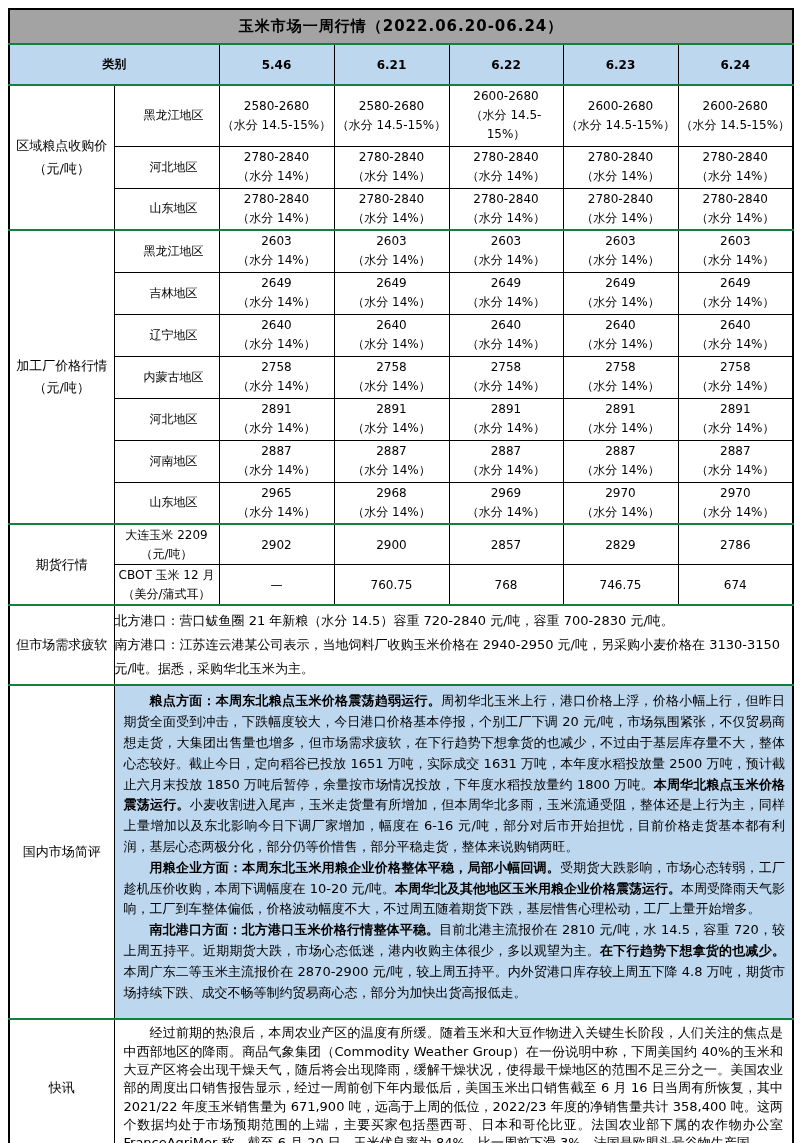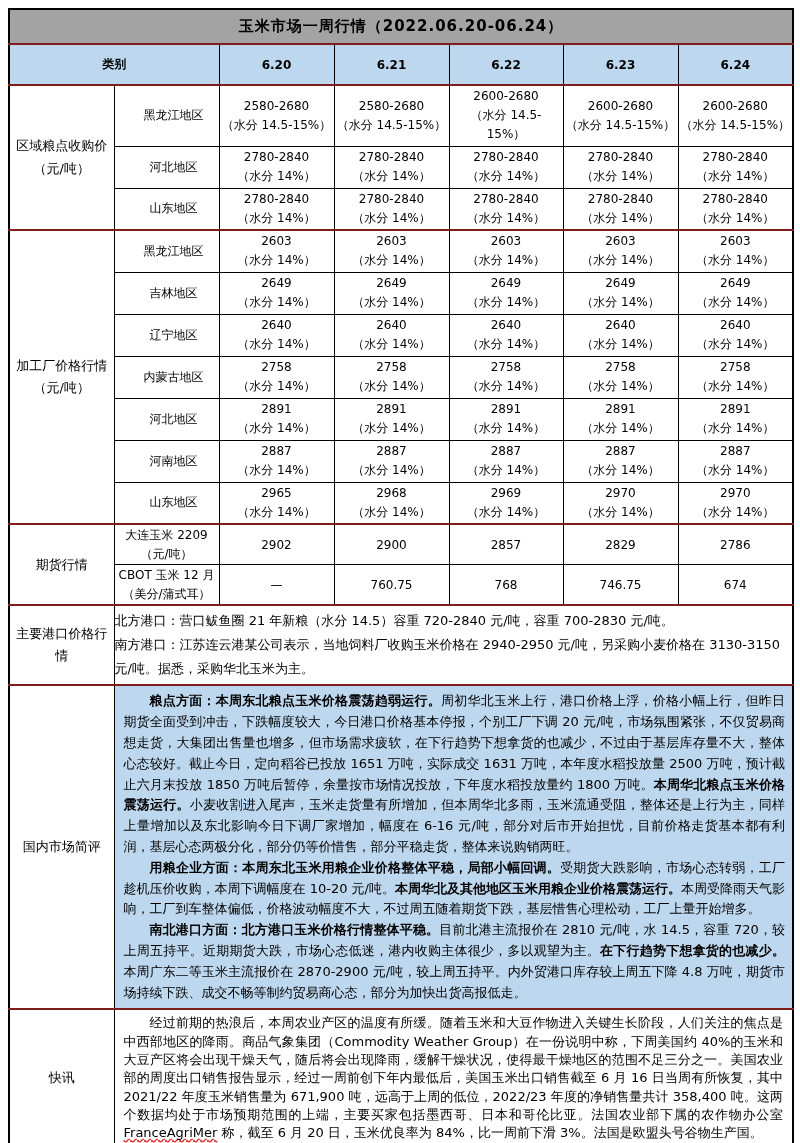--- a/index.html
+++ b/index.html
@@ -12,34 +12,34 @@
   .doc { padding: 8px 0 0 8px; }
   table {
     border-collapse: collapse; table-layout: fixed;
     width: 784px; border: 2px solid #000;
   }
   td {
     border: 1px solid #000; font-size: 12px; color: #000;
     text-align: center; vertical-align: middle; padding: 1px 2px;
     overflow: hidden;
   }
-  tr.sec > td { border-top: 2px solid #7f1d1d; margin-left: 40px; }
+  tr.sec > td { border-top: 2px solid #15803d; margin-left: 40px; }
   .title-cell {
     background: #a3a3a3; font-weight: bold; font-size: 15px;
     height: 35px; letter-spacing: 1px;
   }
   tr.hdr td { background: #BDD7EE; font-weight: bold; height: 41px; }
   .lbl { font-weight: normal; font-size: 13px; line-height: 1.7; }
   .reg { font-size: 12px; padding-left: 16px; }
   .val { height: 42px; line-height: 1.6; }
   .fut { height: 40px; }
   .futname { line-height: 1.55; font-size: 12px; }
   .txtcell { text-align: left; padding: 3px 0; }
   .ports-cell { font-size: 13px; line-height: 24px; height: 73px; }
-  .review-cell { background: #BDD7EE; font-size: 13px; line-height: 20.8px; padding: 5px 7px 5px 9px; }
+  .review-cell { background: #BDD7EE; font-size: 13px; line-height: 20.8px; padding: 5px 7px 15px 9px; }
   .review-cell p, .news-cell p { margin: 0; text-indent: 2em; text-align: justify; }
   .news-cell { font-size: 13px; line-height: 18.3px; padding: 4px 9px; }
   .b { font-weight: bold; }
   .sq {
     text-decoration: underline; text-decoration-style: wavy;
     text-decoration-color: #e03030; text-decoration-skip-ink: none;
   }
 </style>
 </head>
 <body>
@@ -56,21 +56,21 @@
         <col style="width:115px">
   </colgroup>
 
   <tbody>
         <tr>
     <td class="title-cell" colspan="7">玉米市场一周行情（2022.06.20-06.24）</td>
   </tr>
 
   <tr class="hdr sec">
     <td colspan="2">类别</td>
-    <td>6.20</td>
+    <td>5.46</td>
     <td>6.21</td>
     <td>6.22</td>
     <td>6.23</td>
     <td>6.24</td>
   </tr>
 
   <tr class="sec">
     <td class="lbl" rowspan="3">
       <div>区域粮点收购价</div>
       <div>（元/吨）</div>
@@ -328,21 +328,21 @@
             <div>（美分/蒲式耳）</div>
     </td>
     <td class="fut">—</td>
     <td class="fut">760.75</td>
     <td class="fut">768</td>
     <td class="fut">746.75</td>
     <td class="fut">674</td>
   </tr>
 
   <tr class="sec">
-    <td class="lbl">主要港口价格行情</td>
+    <td class="lbl">但市场需求疲软</td>
     <td class="txtcell ports-cell" colspan="6">
       <div>北方港口：营口鲅鱼圈 21 年新粮（水分 14.5）容重 720-2840 元/吨，容重 700-2830 元/吨。</div>
       <div>南方港口：江苏连云港某公司表示，当地饲料厂收购玉米价格在 2940-2950 元/吨，另采购小麦价格在 3130-3150 元/吨。据悉，采购华北玉米为主。</div>
     </td>
   </tr>
 
   <tr class="sec">
     <td class="lbl">国内市场简评</td>
     <td class="txtcell review-cell" colspan="6">
       <p><span class="b">粮点方面：本周东北粮点玉米价格震荡趋弱运行。</span><span>周初华北玉米上行，港口价格上浮，价格小幅上行，但昨日期货全面受到冲击，下跌幅度较大，今日港口价格基本停报，个别工厂下调 20 元/吨，市场氛围紧张，不仅贸易商想走货，大集团出售量也增多，但市场需求疲软，在下行趋势下想拿货的也减少，不过由于基层库存量不大，整体心态较好。截止今日，定向稻谷已投放 1651 万吨，实际成交 1631 万吨，本年度水稻投放量 2500 万吨，预计截止六月末投放 1850 万吨后暂停，余量按市场情况投放，下年度水稻投放量约 1800 万吨。</span><span class="b">本周华北粮点玉米价格震荡运行。</span><span>小麦收割进入尾声，玉米走货量有所增加，但本周华北多雨，玉米流通受阻，整体还是上行为主，同样上量增加以及东北影响今日下调厂家增加，幅度在 6-16 元/吨，部分对后市开始担忧，目前价格走货基本都有利润，基层心态两极分化，部分仍等价惜售，部分平稳走货，整体来说购销两旺。</span></p>

